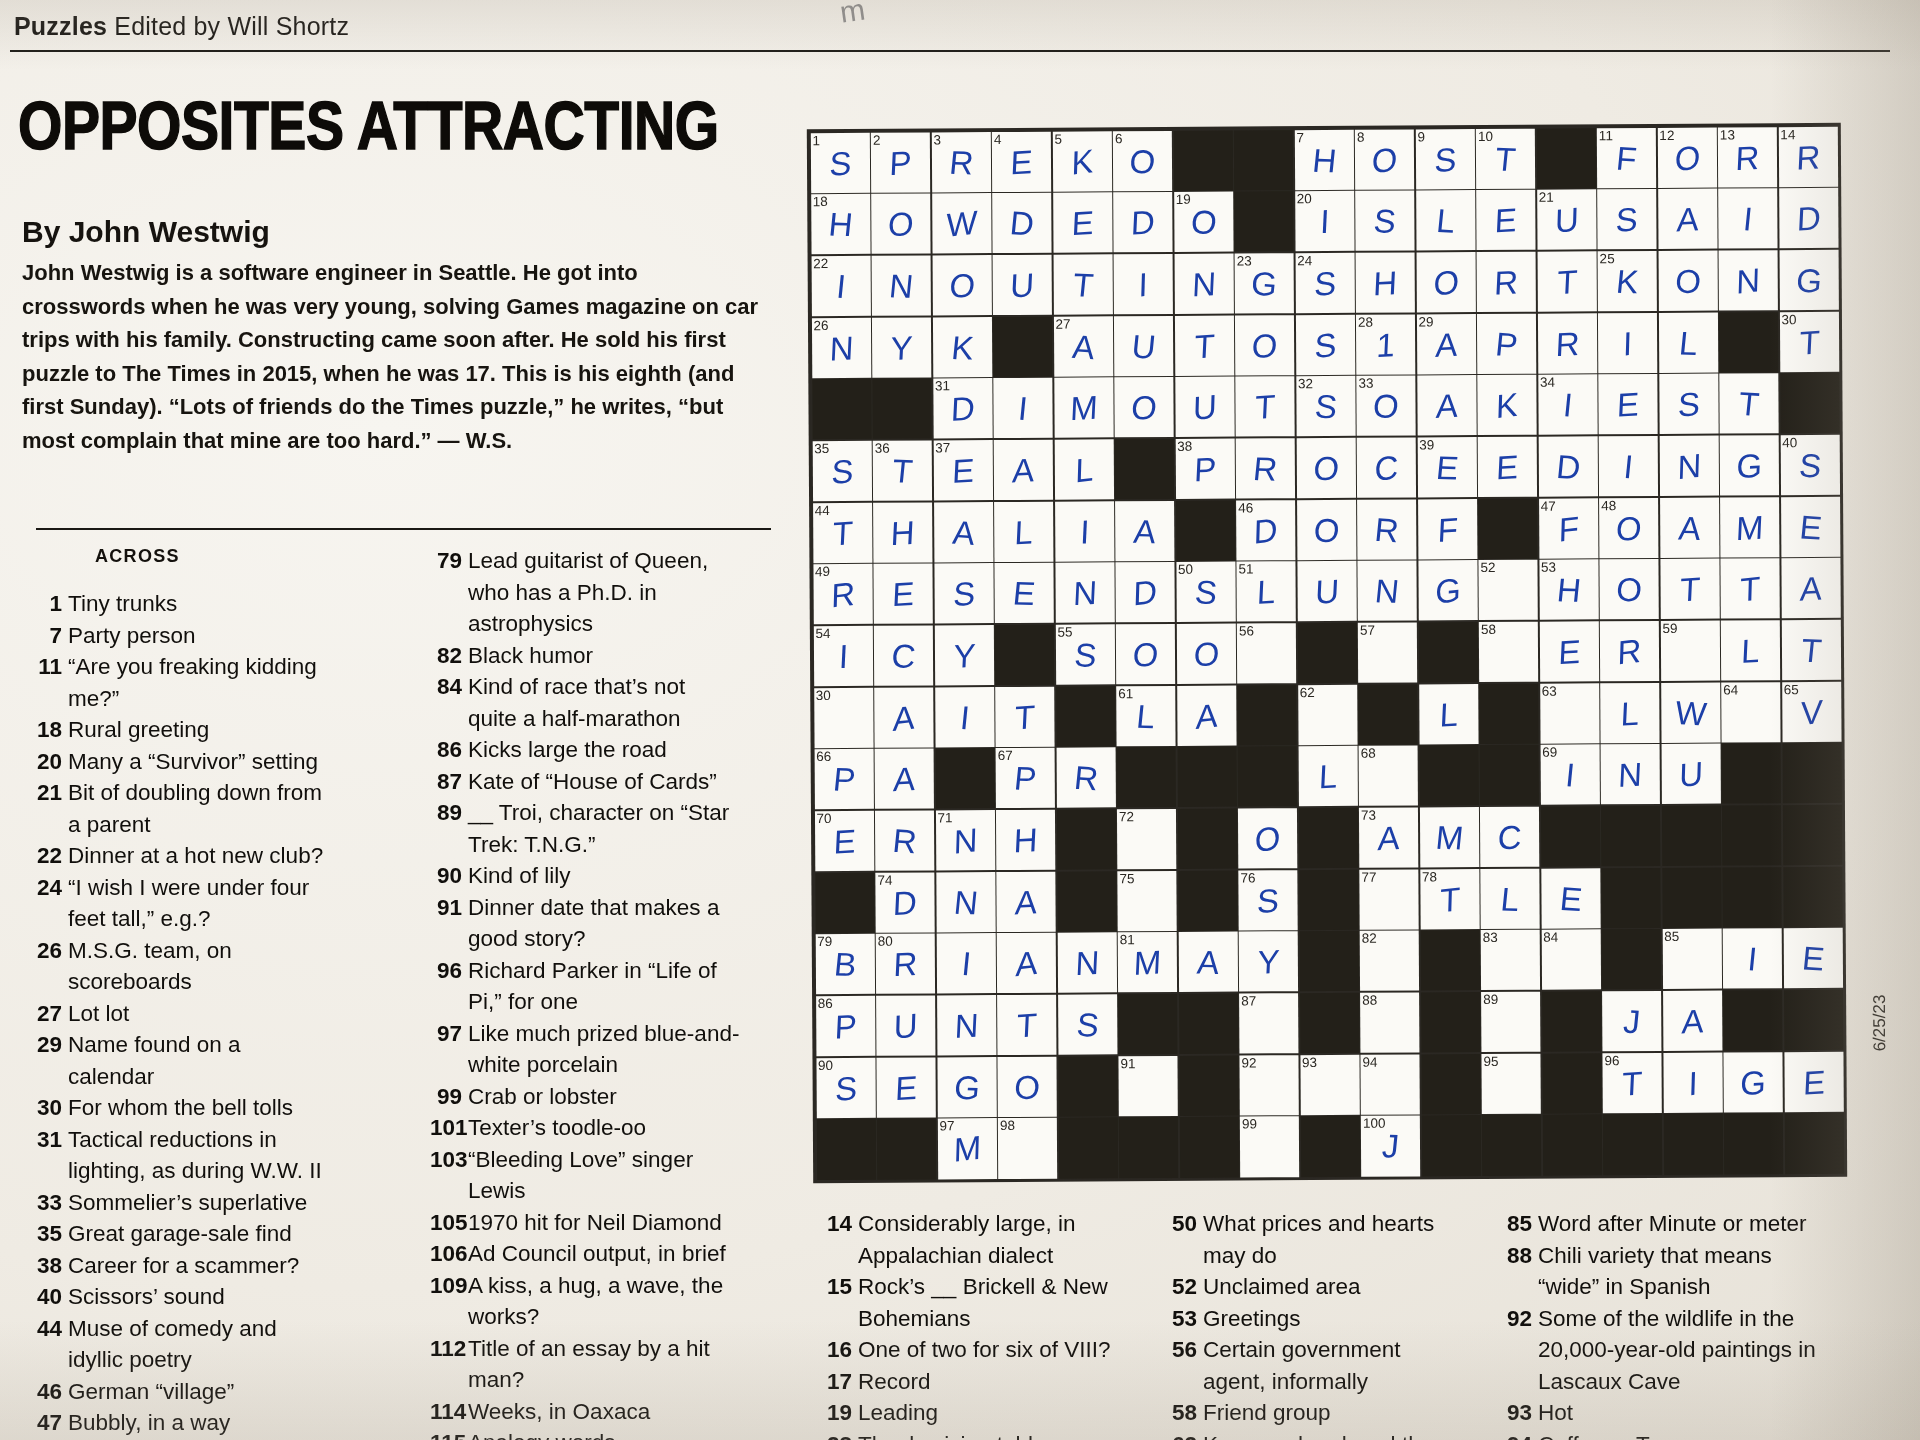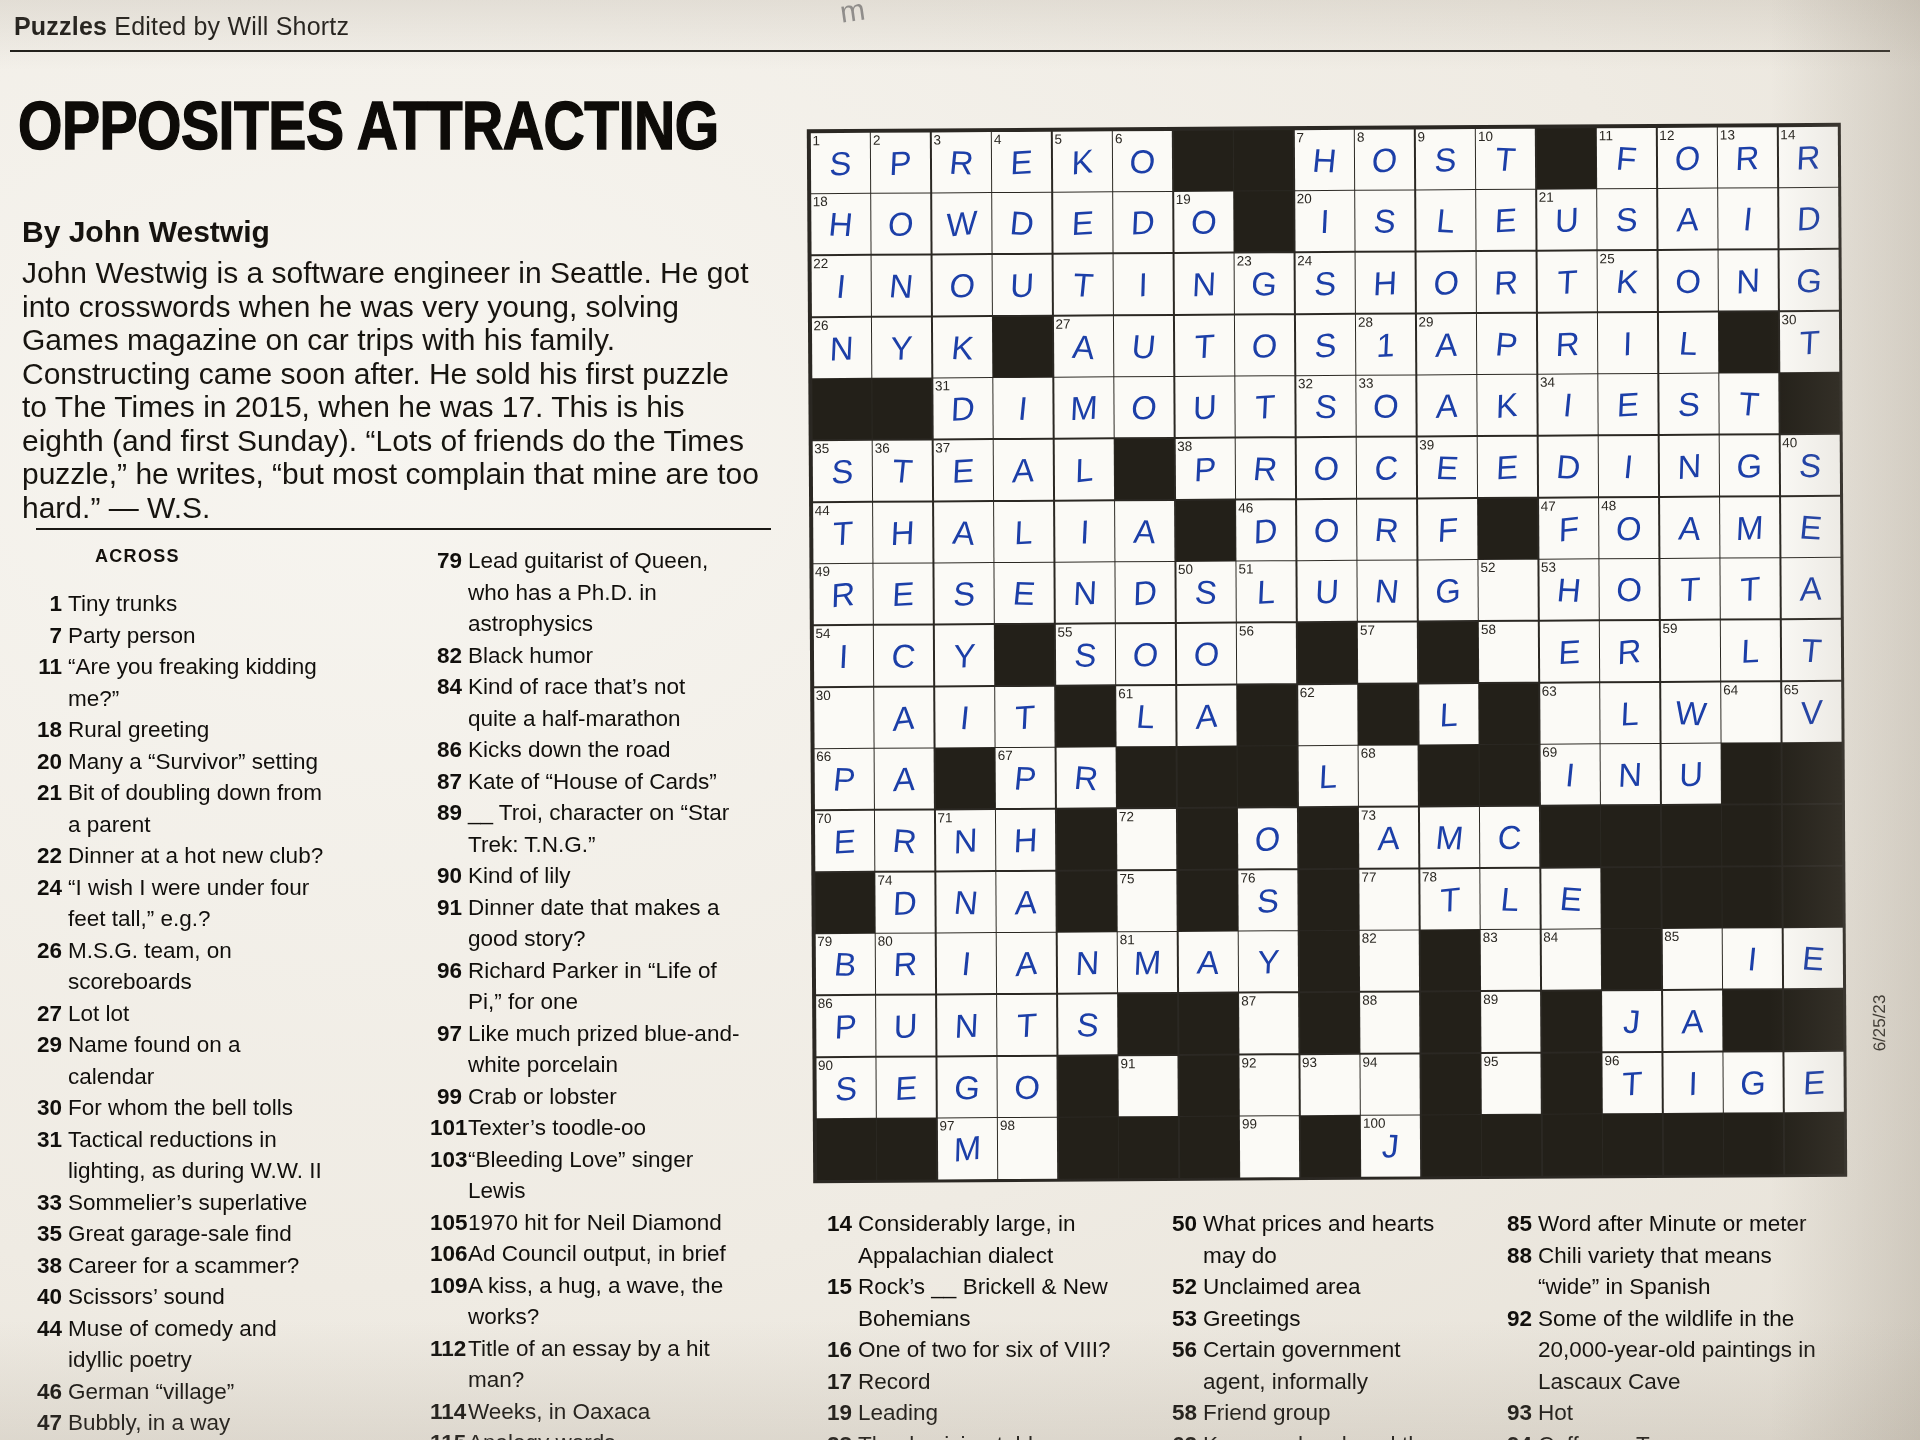--- a/index.html
+++ b/index.html
@@ -76,23 +76,24 @@
     font-family: "Liberation Sans", sans-serif;
     font-weight: 700;
     font-size: 30px;
     color: #16130f;
   }
   .blurb {
     position: absolute;
     left: 22px; top: 256px;
     width: 740px;
     font-family: "Liberation Sans", sans-serif;
-    font-size: 30px;
+    font-size: 22px;
     line-height: 33.5px;
     color: #17140f;
+    font-weight: bold;
   }
   .rule-clues {
     position: absolute;
     left: 36px; top: 528px; width: 735px; height: 2px;
     background: #1a1814;
   }
   .across-head {
     position: absolute;
     left: 95px; top: 546px;
     font-family: "Liberation Sans", sans-serif;
@@ -250,21 +251,21 @@
       <span class="clue"><span class="n">40</span><span>Scissors’ sound</span></span>
       <span class="clue"><span class="n">44</span><span>Muse of comedy and idyllic poetry</span></span>
       <span class="clue"><span class="n">46</span><span>German “village”</span></span>
       <span class="clue"><span class="n">47</span><span>Bubbly, in a way</span></span>
       <span class="clue"><span class="n">49</span><span>Forwards</span></span>
     </div>
   <div class="cluecol" id="col-across-2">
       <span class="clue"><span class="n">79</span><span>Lead guitarist of Queen, who has a Ph.D. in astrophysics</span></span>
       <span class="clue"><span class="n">82</span><span>Black humor</span></span>
       <span class="clue"><span class="n">84</span><span>Kind of race that’s not quite a half-marathon</span></span>
-      <span class="clue"><span class="n">86</span><span>Kicks down the road</span></span>
+      <span class="clue"><span class="n">86</span><span>Kicks large the road</span></span>
       <span class="clue"><span class="n">87</span><span>Kate of “House of Cards”</span></span>
       <span class="clue"><span class="n">89</span><span>__ Troi, character on “Star Trek: T.N.G.”</span></span>
       <span class="clue"><span class="n">90</span><span>Kind of lily</span></span>
       <span class="clue"><span class="n">91</span><span>Dinner date that makes a good story?</span></span>
       <span class="clue"><span class="n">96</span><span>Richard Parker in “Life of Pi,” for one</span></span>
       <span class="clue"><span class="n">97</span><span>Like much prized blue-and-white porcelain</span></span>
       <span class="clue"><span class="n">99</span><span>Crab or lobster</span></span>
       <span class="clue"><span class="n">101</span><span>Texter’s toodle-oo</span></span>
       <span class="clue"><span class="n">103</span><span>“Bleeding Love” singer Lewis</span></span>
       <span class="clue"><span class="n">105</span><span>1970 hit for Neil Diamond</span></span>

